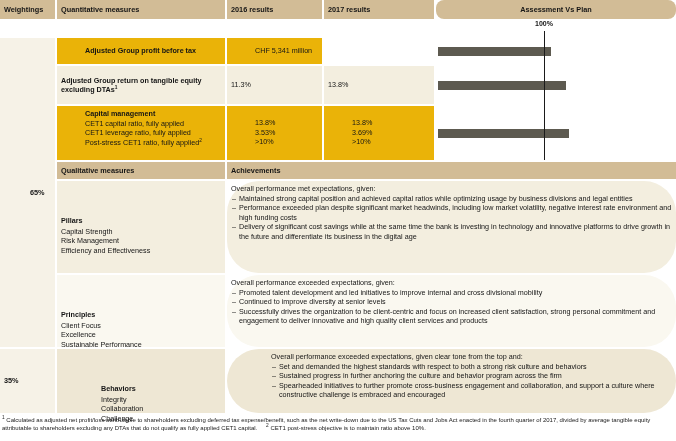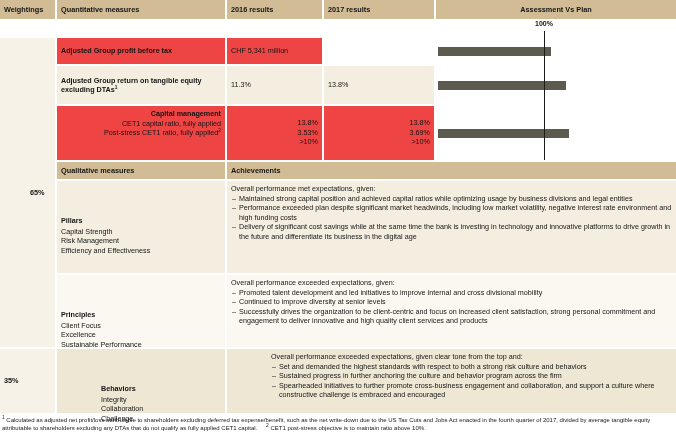--- a/index.html
+++ b/index.html
@@ -10,45 +10,45 @@
     grid-template-columns:55px 168px 95px 110px 240px;
     grid-template-rows:19px 15px 26px 38px 54px 17px 92px 72px 64px;
     gap:2px;
     width:676px;
     position:relative;
     background:#fff;
   }
   .cell{padding:3px 4px;font-size:7.2px;line-height:1.32;box-sizing:border-box;}
   .h{background:#d2bc96;font-weight:bold;display:flex;align-items:center;font-size:7.3px;}
   .h.center{justify-content:center;}
-  .bg1{background:#ef4444;}
+  .bg1{background:#eab308;padding-left:28px;}
   .bg2{background:#f3eedf;}
   .bg3{background:#faf8f0;}
   .bg4{background:#eee7d4;padding-left:44px;}
   .wbg{background:#f6f2e7;}
   .white{background:#ffffff;}
   .vcenter{display:flex;flex-direction:column;justify-content:center;}
   .bold{font-weight:bold;}
   .weight-cell{display:flex;align-items:center;justify-content:flex-start;font-weight:bold;font-size:7.3px;}
-  .c1{grid-column:1;} .c2{grid-column:2;} .c3{grid-column:3;} .c4{grid-column:4;} .c5{grid-column:5;}
+  .c1{grid-column:1;} .c2{grid-column:2;} .c3{grid-column:3;} .c4{grid-column:4;} .c5{grid-column:5;border-radius:8px;}
   .c3-5{grid-column:3/6;}
-  .r1{grid-row:1;} .r2{grid-row:2;} .r3{grid-row:3;} .r4{grid-row:4;} .r5{grid-row:5;text-align:right;}
+  .r1{grid-row:1;} .r2{grid-row:2;} .r3{grid-row:3;} .r4{grid-row:4;} .r5{grid-row:5;}
   .r6{grid-row:6;} .r7{grid-row:7;} .r8{grid-row:8;} .r9{grid-row:9;}
   .r3-8{grid-row:3/9;padding-left:30px;}
   .spacer{grid-column:1/6;background:#fff;}
   .bar-cell{position:relative;display:flex;align-items:center;padding:0 0 0 2px;}
   .bar{height:9px;}
   .plan-line{position:absolute;left:544px;top:31px;height:129px;width:1px;background:#1a1a1a;}
   .plan-label{position:absolute;left:516px;top:20px;width:56px;text-align:center;font-size:7px;font-weight:bold;}
   sup{font-size:4.8px;vertical-align:super;line-height:0;}
-  .sub-line{font-weight:normal;margin-left:21px;}
+  .sub-line{font-weight:normal;}
   .res-stack{padding-top:12px;}
   .qual-title{font-weight:bold;margin-bottom:1px;margin-top:32px;}
   .qual-item{font-weight:normal;}
-  .ach{padding-top:3px;}
+  .ach{padding-top:3px;border-radius:32px;}
   .bullet{position:relative;padding-left:8px;}
   .bullet::before{content:"–";position:absolute;left:1px;top:0;}
   .footnote{padding:4px 3px 0 2px;font-size:6px;line-height:1.3;color:#1a1a1a;}
   .fn-ref2{margin-left:7px;}
 </style>
 </head>
 <body>
 
 <div class="page">
   <div class="tbl">
@@ -75,20 +75,21 @@
     </div>
     <div class="bg2 cell c3 r4 vcenter">11.3%</div>
     <div class="bg2 cell c4 r4 vcenter">13.8%</div>
     <div class="white c5 r4 bar-cell">
       <div class="bar" style="width: 128px; background: rgb(93, 90, 80);"></div>
     </div>
 
     <div class="bg1 cell c2 r5">
       <div class="bold">Capital management</div>
       <div class="sub-line">CET1 capital ratio, fully applied</div>
+      <div class="sub-line">CET1 leverage ratio, fully applied</div>
       <div class="sub-line"><span>Post-stress CET1 ratio, fully applied</span><sup>2</sup></div>
     </div>
     <div class="bg1 cell c3 r5 res-stack">
       <div>13.8%</div>
       <div>3.53%</div>
       <div>&gt;10%</div>
     </div>
     <div class="bg1 cell c4 r5 res-stack">
       <div>13.8%</div>
       <div>3.69%</div>

